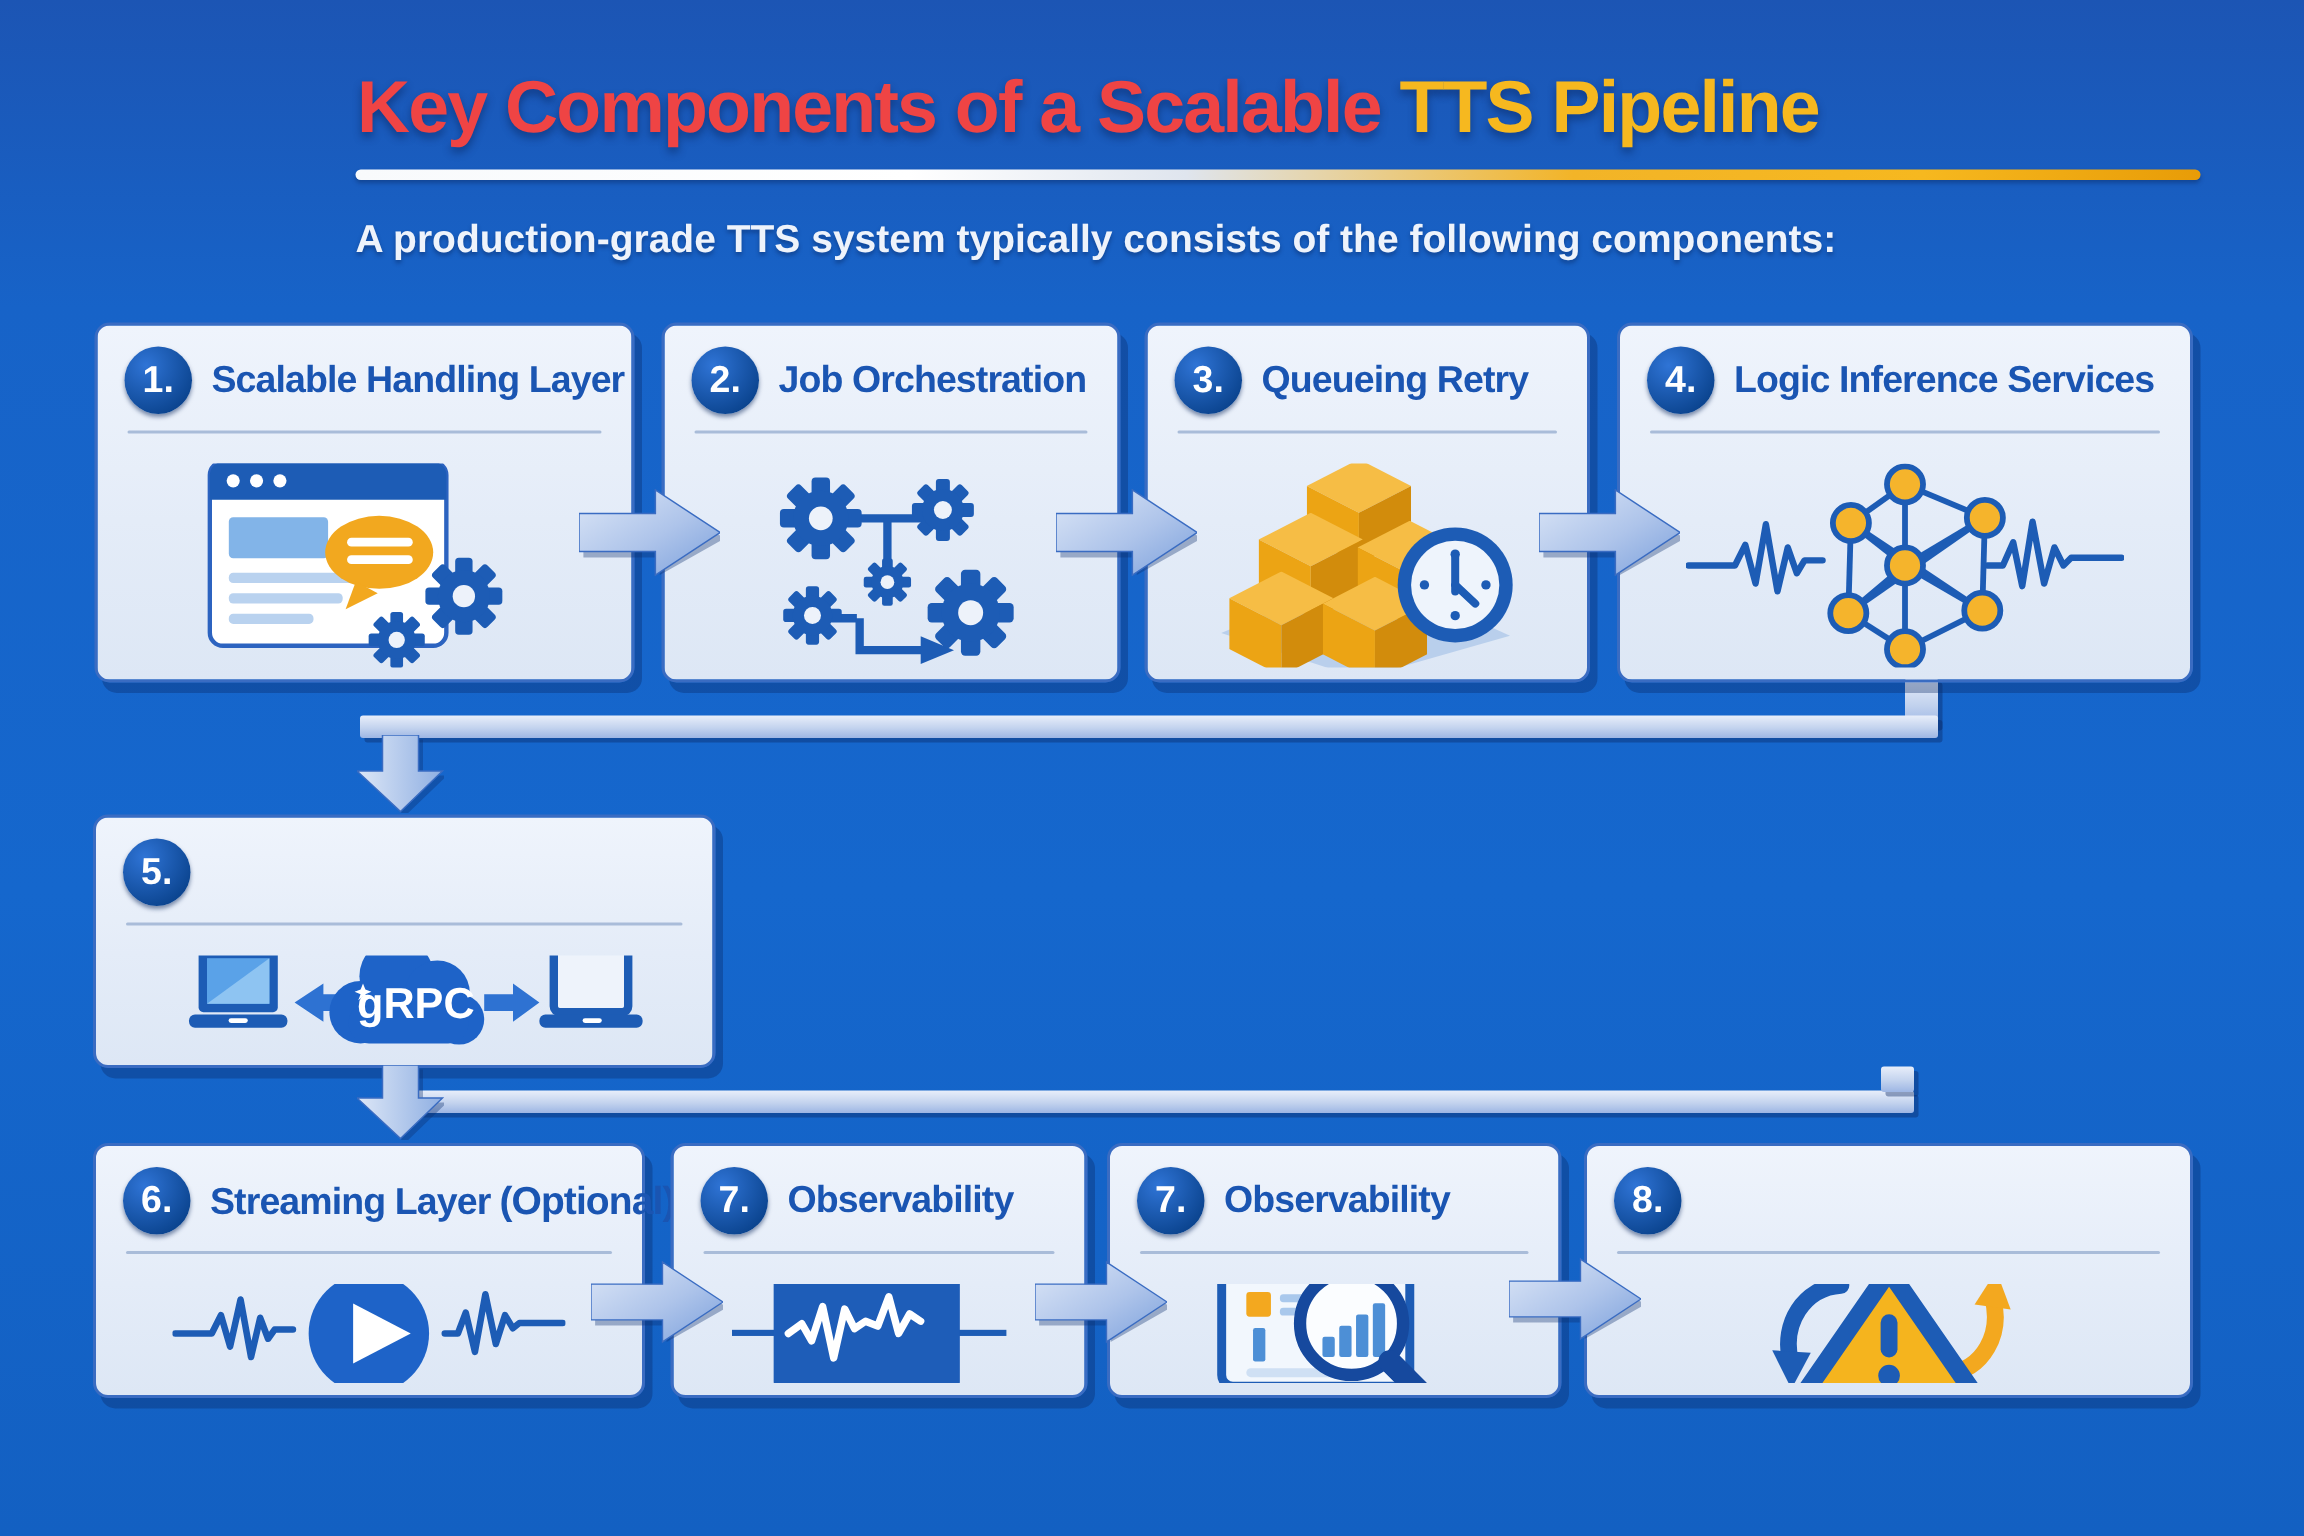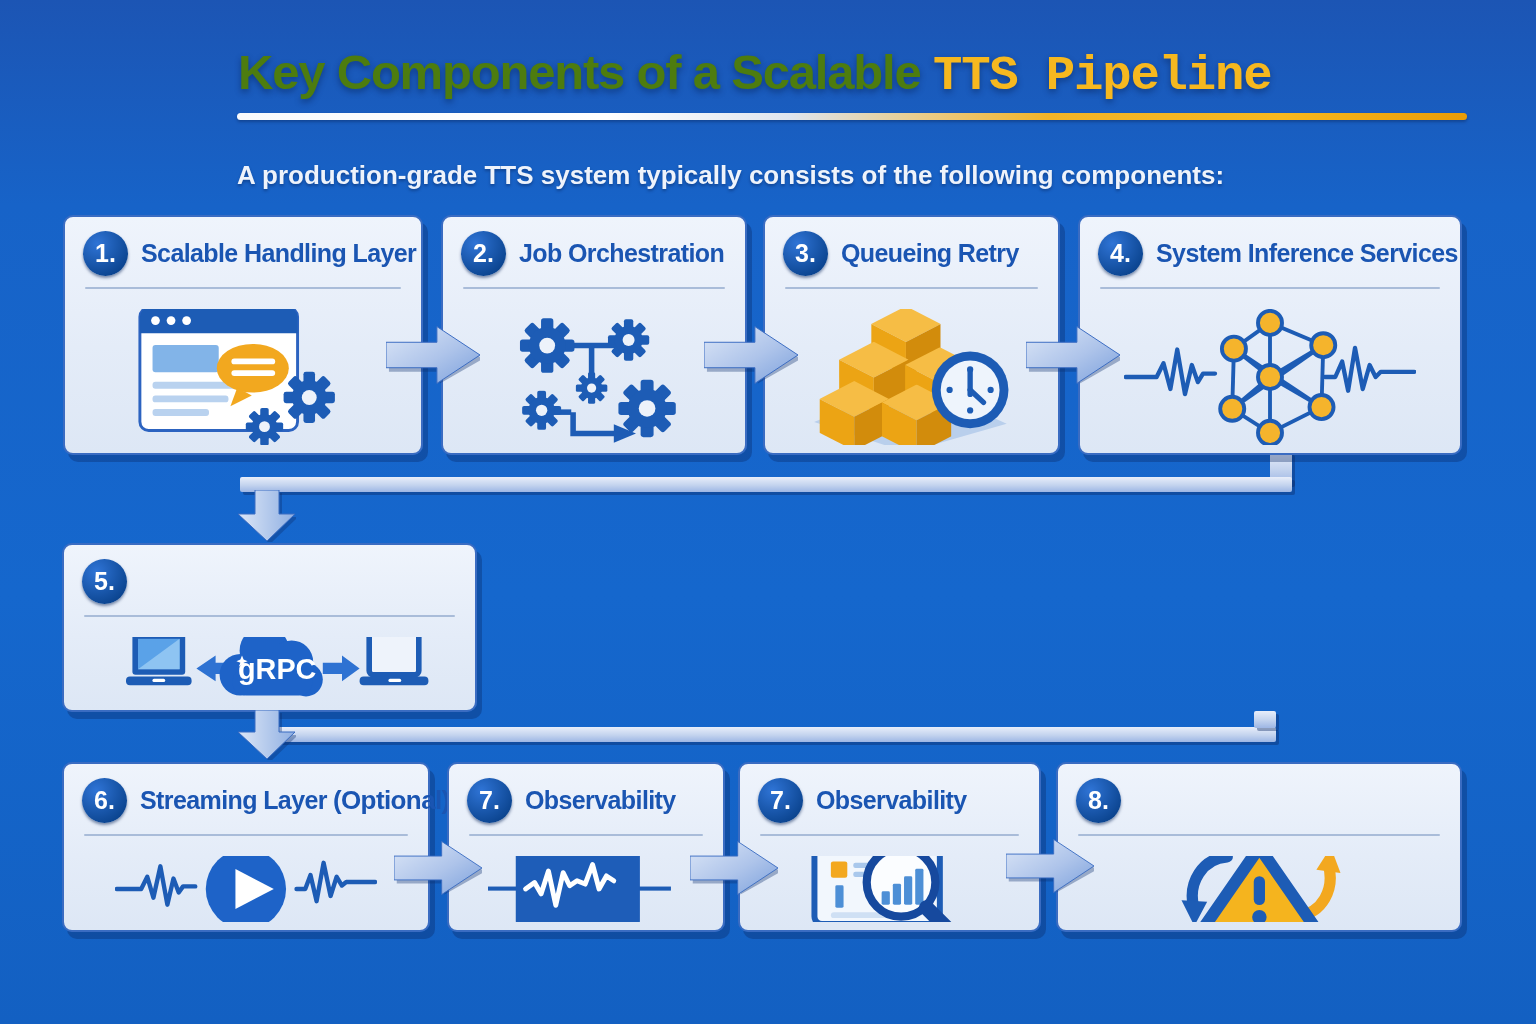--- a/index.html
+++ b/index.html
@@ -7,29 +7,29 @@
     width:1536px;height:1024px;overflow:hidden;position:relative;
     font-family:"Liberation Sans",sans-serif;
     background:linear-gradient(180deg,#1c55b4 0%,#1763c8 20%,#1567cd 58%,#1360c2 100%);
   }
   
   .title{
     position:absolute;left:238px;top:44px;white-space:nowrap;
     font-size:49px;font-weight:700;letter-spacing:-1.2px;
     text-shadow:0 3px 6px rgba(5,25,70,.45);
   }
-  .title .t-white{color:#4d7c0f;}
-  .title .t-accent{color:#f6b81f;font-family:Liberation Mono, monospace;}
+  .title .t-white{color:#ef4444;}
+  .title .t-accent{color:#f6b81f;}
   .underline{
     position:absolute;left:237px;top:113px;width:1230px;height:7px;border-radius:4px;
     background:linear-gradient(90deg,#f8fafc 0%,#ffffff 30%,#dfe5ee 45%,#f2b428 66%,#f6b81f 85%,#e89c07 100%);
     box-shadow:0 2px 3px rgba(5,25,70,.35);
   }
   .subtitle{
-    position:absolute;left:237px;top:160px;font-size:26px;font-weight:600;color:#eef3fb;
+    position:absolute;left:237px;top:144px;font-size:26px;font-weight:600;color:#eef3fb;
     text-shadow:0 2px 3px rgba(5,25,70,.4);white-space:nowrap;
   }
   
   .card{
     position:absolute;z-index:2;box-sizing:border-box;border-radius:10px;
     background:linear-gradient(180deg,#eff4fc 0%,#e4ecf8 55%,#dde7f5 100%);
     border:2px solid #3a6cc2;
     box-shadow:5px 7px 0 rgba(10,40,100,.35);
     display:flex;flex-direction:column;padding:14px 18px 8px 18px;
   }
@@ -226,21 +226,21 @@
         <path d="M0 5 V-21" stroke="#1d5cb5" stroke-width="6" stroke-linecap="round" fill="none"></path>
         <path d="M0 0 L15 14" stroke="#1d5cb5" stroke-width="6" stroke-linecap="round" fill="none"></path>
       </g>
     </svg>
   </div>
 </div>
 
 <div class="card c4">
   <div class="card-head">
     <div class="badge">4.</div>
-    <div class="card-title">System Inference Services</div>
+    <div class="card-title">Logic Inference Services</div>
   </div>
   <div class="divider"></div>
   <div class="icon-box">
     <svg height="146" viewBox="0 0 340 170">
       <g stroke="#1d5cb5" stroke-width="5" fill="none" stroke-linecap="round" stroke-linejoin="round">
         <path d="M2 85 H38 l8 -16 8 30 8 -46 9 52 8 -34 7 20 6 -10 h14"></path>
         <path d="M234 85 h12 l8 -18 7 34 8 -50 9 48 8 -28 7 14 6 -6 H338"></path>
       </g>
       <g stroke="#1d5cb5" stroke-width="4.5">
         <line x1="170" y1="22" x2="128" y2="52"></line>

